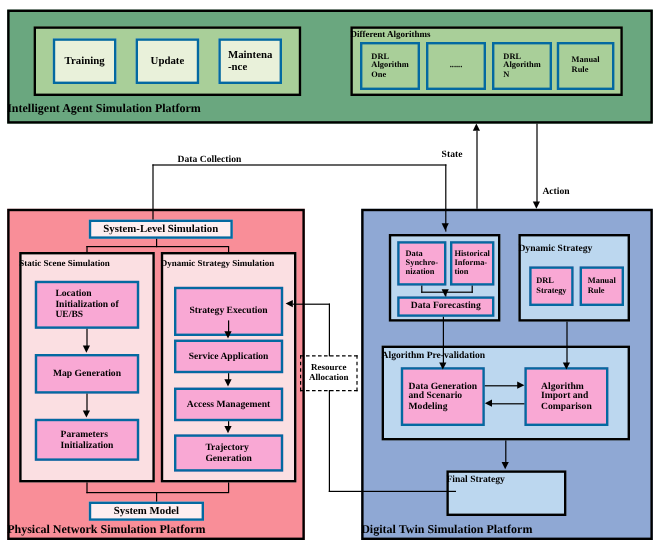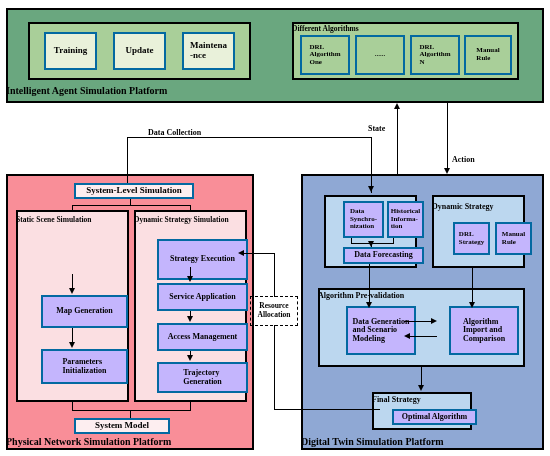--- a/index.html
+++ b/index.html
@@ -22,21 +22,21 @@
 
   
   .grp-green{background:#a9cf99;}
   .grp-pink{background:#fbdfe2;}
   .grp-blue{background:#bcd7ef;}
 
   
   .leaf-green{background:#a9cf99;}
   .leaf-cream{background:#e9f1da;}
   .leaf-pink{background:#fdeef0;}
-  .leaf-white{background:#c4b5fd;margin-left:12px;}
+  .leaf-white{background:#f9a8d4;}
 
   .t9{font-size:9px;}
   .t8{font-size:8px;}
   .t75{font-size:7.5px;}
   .t7{font-size:7px;}
   .t10{font-size:10px;}
 
   
   .ln{position:absolute;background:#000;}
   .lnh{height:1px;}
@@ -82,20 +82,23 @@
 Rule</div>
 
   <div class="lbl t10" style="left:6px;top:86px;width:538px;">Intelligent Agent Simulation Platform</div>
 
   <div class="panel shell-pink" style="left:6px;top:174px;width:248px;height:276px;"></div>
 
   <div class="bx leaf-pink t9" style="left:74px;top:183px;width:120px;height:16px;">System-Level Simulation</div>
 
   <div class="panel grp-pink" style="left:16px;top:210px;width:113px;height:192px;"></div>
   <div class="lbl t75" style="left:16px;top:216px;width:113px;">Static Scene Simulation</div>
+  <div class="bx leaf-white t8" style="left:29px;top:234px;width:87px;height:40px;white-space:pre-line;">Location
+Initialization of
+UE/BS</div>
   <div class="bx leaf-white t8" style="left:29px;top:295px;width:87px;height:33px;">Map Generation</div>
   <div class="bx leaf-white t8" style="left:29px;top:349px;width:87px;height:35px;white-space:pre-line;">Parameters
 Initialization</div>
 
   <div class="panel grp-pink" style="left:134px;top:210px;width:113px;height:192px;"></div>
   <div class="lbl t75" style="left:134px;top:216px;width:113px;">Dynamic Strategy Simulation</div>
   <div class="bx leaf-white t8" style="left:145px;top:239px;width:91px;height:41px;">Strategy Execution</div>
   <div class="bx leaf-white t8" style="left:145px;top:283px;width:91px;height:28px;">Service Application</div>
   <div class="bx leaf-white t8" style="left:145px;top:323px;width:91px;height:28px;">Access Management</div>
   <div class="bx leaf-white t8" style="left:145px;top:362px;width:91px;height:31px;white-space:pre-line;">Trajectory
@@ -126,21 +129,20 @@
   <div class="lbl t8" style="left:318px;top:292px;width:207px;">Algorithm Pre-validation</div>
   <div class="bx leaf-white t8" style="left:334px;top:306px;width:70px;height:49px;white-space:pre-line;">Data Generation
 and Scenario
 Modeling</div>
   <div class="bx leaf-white t8" style="left:437px;top:306px;width:70px;height:49px;white-space:pre-line;">Algorithm
 Import and
 Comparison</div>
 
   <div class="panel grp-blue" style="left:372px;top:392px;width:100px;height:38px;"></div>
   <div class="lbl t8" style="left:372px;top:396px;width:100px;">Final Strategy</div>
-  <div class="bx leaf-white t8" style="left:380px;top:409px;width:85px;height:16px;">Optimal Algorithm</div>
 
   <div class="lbl t10" style="left:301px;top:437px;width:243px;">Digital Twin Simulation Platform</div>
 
   <div class="ln lnv" style="left:127px;top:137px;height:46px;"></div>
   <div class="ln lnh" style="left:127px;top:137px;width:245px;"></div>
   <div class="ln lnv" style="left:371px;top:137px;height:50px;"></div>
   <div class="ar ar-d" style="left:368px;top:186px;"></div>
   <div class="flowlabel" style="left:148px;top:128px;">Data Collection</div>
 
   <div class="ln lnv" style="left:397px;top:109px;height:65px;"></div>

